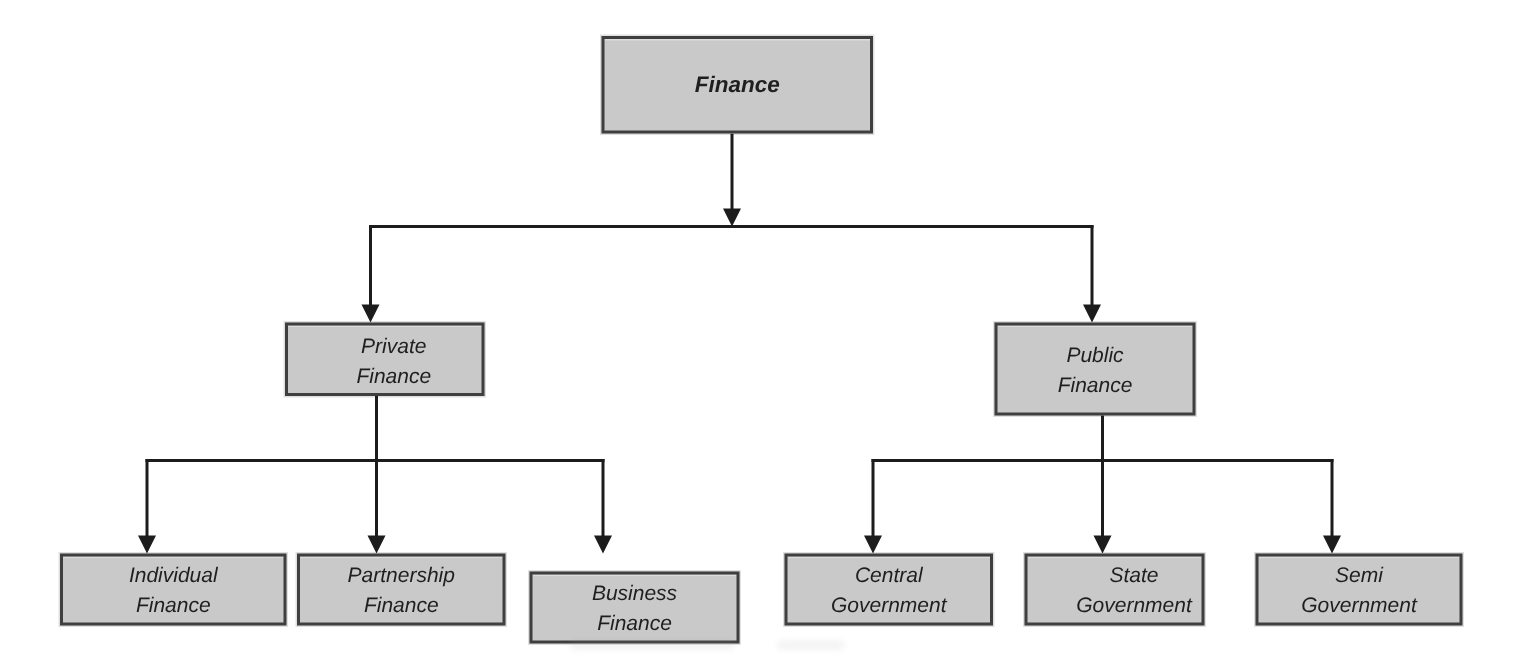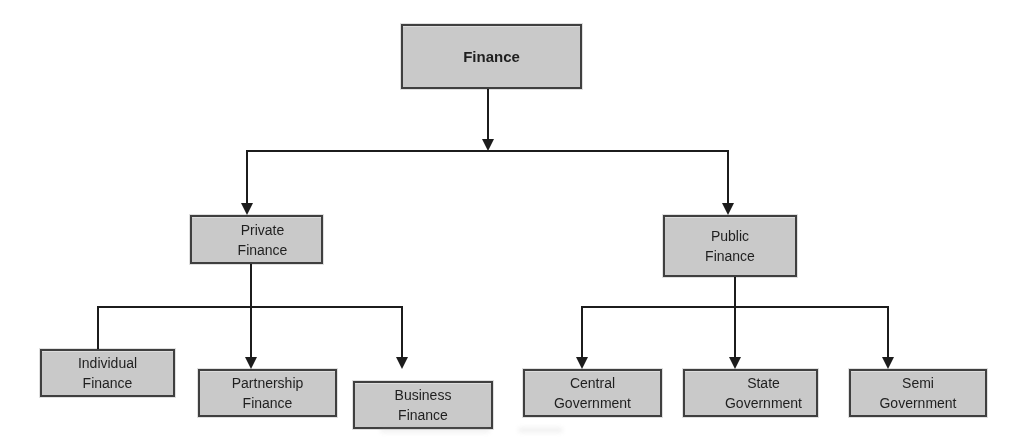--- a/index.html
+++ b/index.html
@@ -2,21 +2,21 @@
 <html style="--page-bg: #ffffff; --box-fill: #c9c9c9; --box-border: #3f3f3f; --line-color: #1c1c1c; --text-color: #1f1f1f;"><head>
 <meta charset="utf-8">
 <style>
   :root {
     --page-bg: #ffffff;
     --box-fill: #c9c9c9;
     --box-border: #3f3f3f;
     --line-color: #1c1c1c;
     --text-color: #1f1f1f;
   }
-  * { margin: 0; padding: 0; box-sizing: border-box; }
+  * { margin: 0; padding: 0; box-sizing: border-box; font-style: italic; }
   html, body {
     width: 1024px; height: 439px;
     background: var(--page-bg, #ffffff);
     font-family: "Liberation Sans", "DejaVu Sans", sans-serif;
     overflow: hidden;
   }
   .stage {
     position: relative;
     width: 1024px; height: 439px;
     background: var(--page-bg, #ffffff);
@@ -36,26 +36,26 @@
     box-shadow: inset 0 1px 0 rgba(255,255,255,0.35), 0 0 0 1px rgba(0,0,0,0.12);
   }
   .node.root {
     font-weight: bold;
     font-size: 15px;
   }
   
   .n-finance     { left: 401px; top: 24px;  width: 181px; height: 65px; }
   .n-private     { left: 190px; top: 215px; width: 133px; height: 49px; padding-left: 12px; }
   .n-public      { left: 663px; top: 215px; width: 134px; height: 62px; }
-  .n-individual  { left: 40px;  top: 349px; width: 135px; height: 48px; }
+  .n-individual  { left: 40px;  top: 369px; width: 151px; height: 48px; }
   .n-partnership { left: 198px; top: 369px; width: 139px; height: 48px; text-align: center; }
   .n-business    { left: 353px; top: 369px; width: 140px; height: 48px; margin-top: 12px; }
   .n-central     { left: 523px; top: 369px; width: 139px; height: 48px; }
-  .n-state       { left: 683px; top: 369px; width: 135px; height: 48px; padding-left: 26px; }
-  .n-semi        { left: 837px; top: 369px; width: 138px; height: 48px; margin-left: 12px; }
+  .n-state       { left: 683px; top: 369px; width: 120px; height: 48px; padding-left: 26px; }
+  .n-semi        { left: 837px; top: 369px; width: 138px; height: 48px; }
 
   
   .vline {
     position: absolute;
     width: 2px;
     background: var(--line-color, #1c1c1c);
   }
   .hline {
     position: absolute;
     height: 2px;

